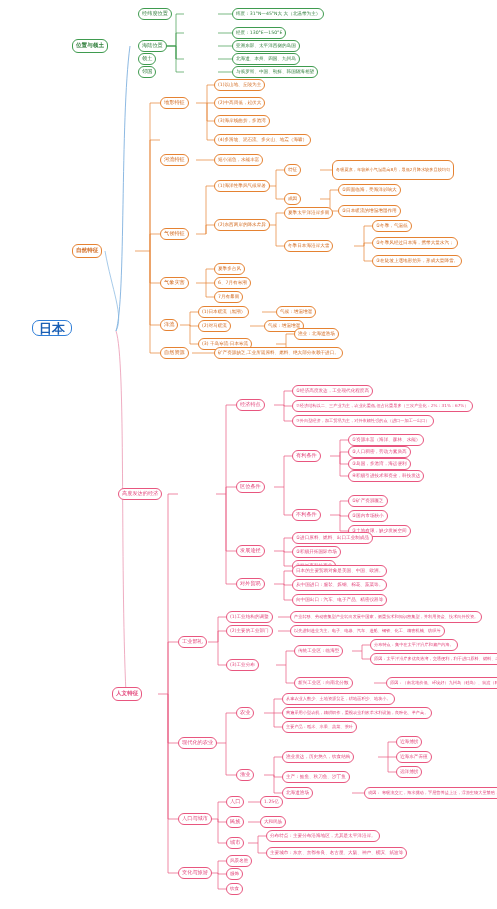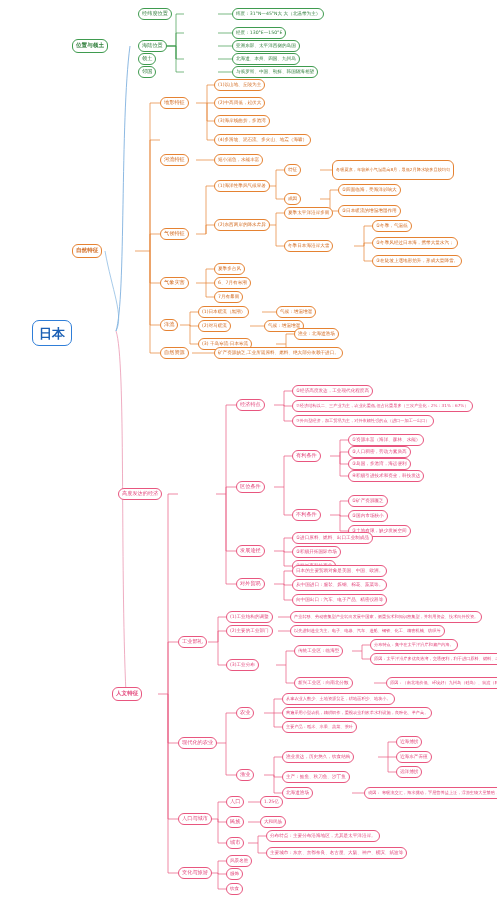--- a/index.html
+++ b/index.html
@@ -210,21 +210,21 @@
       <path d="M258,843 L 258,836 L 266,836"></path>
       <path d="M258,843 L 258,853 L 266,853"></path>
 
       <path d="M208,873 L 218,873"></path>
       <path d="M218,873 L 218,861 L 226,861"></path>
       <path d="M218,873 L 218,874 L 226,874"></path>
       <path d="M218,873 L 218,889 L 226,889"></path>
     </g>
   </svg>
 
-  <div class="node n-root" style="left:32px;top:320px;height:26px;">
+  <div class="node n-root" style="left:32px;top:320px;height:16px;">
     <span>日本</span>
   </div>
 
   <div class="node c-green lvl1 fs55" style="left:72px;top:39px;height:14px;">
     <span>位置与领土</span>
   </div>
 
   <div class="node c-green fs5" style="left:138px;top:8px;height:12px;">
     <span>经纬度位置</span>
   </div>

